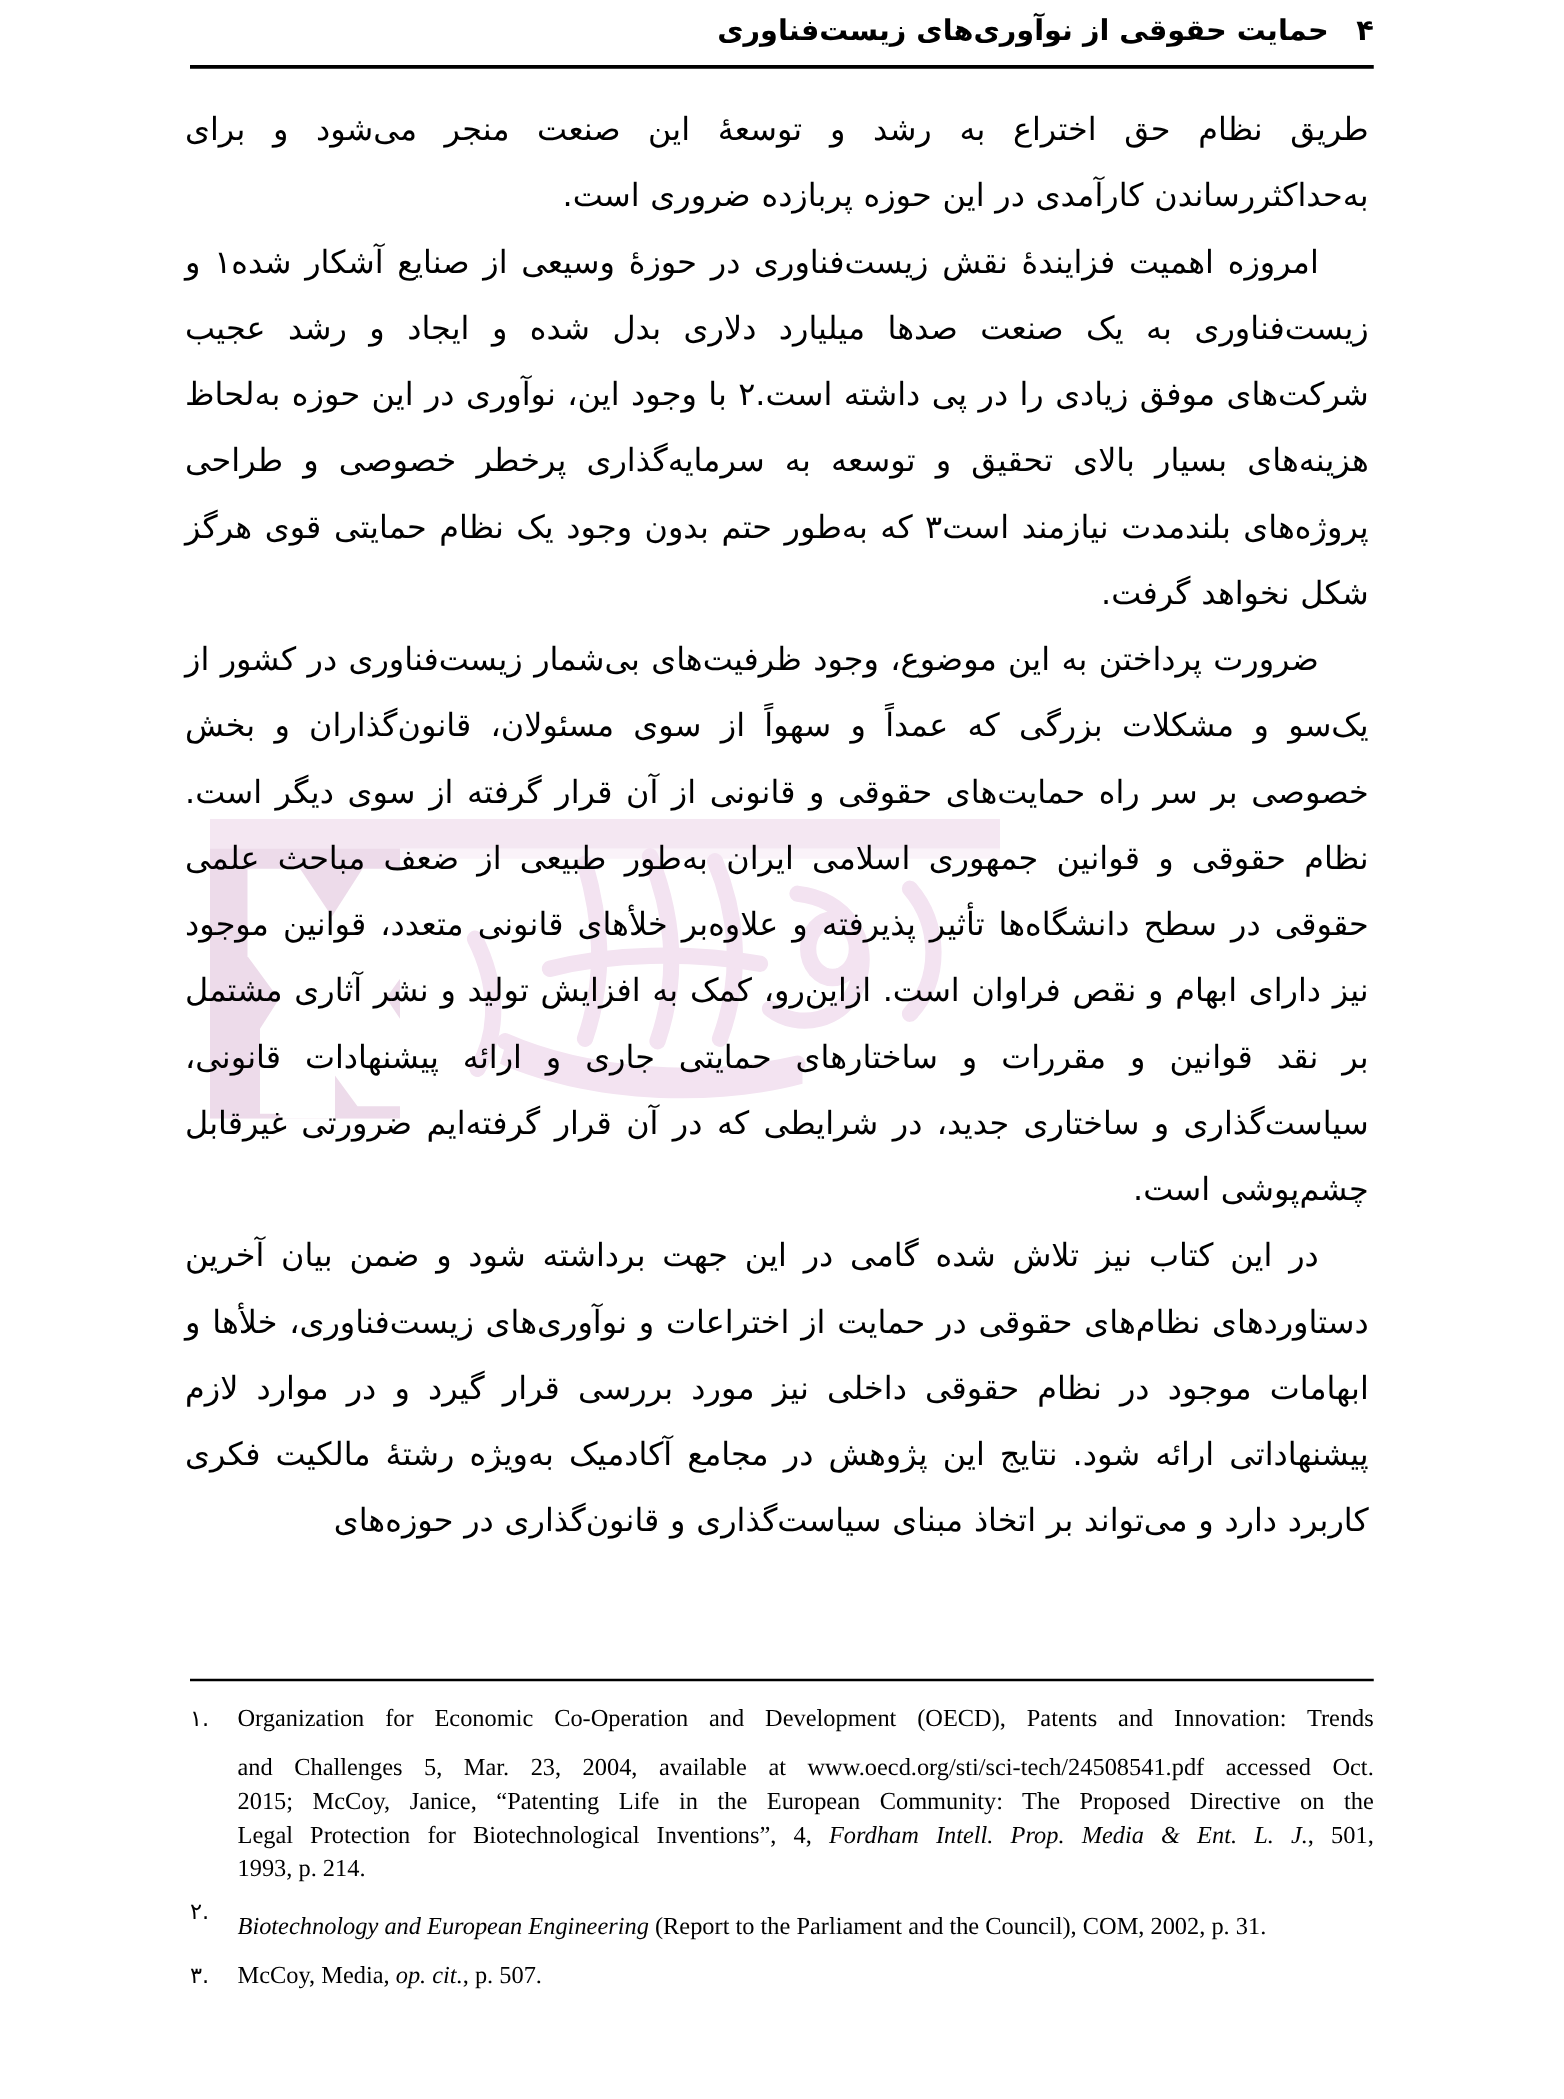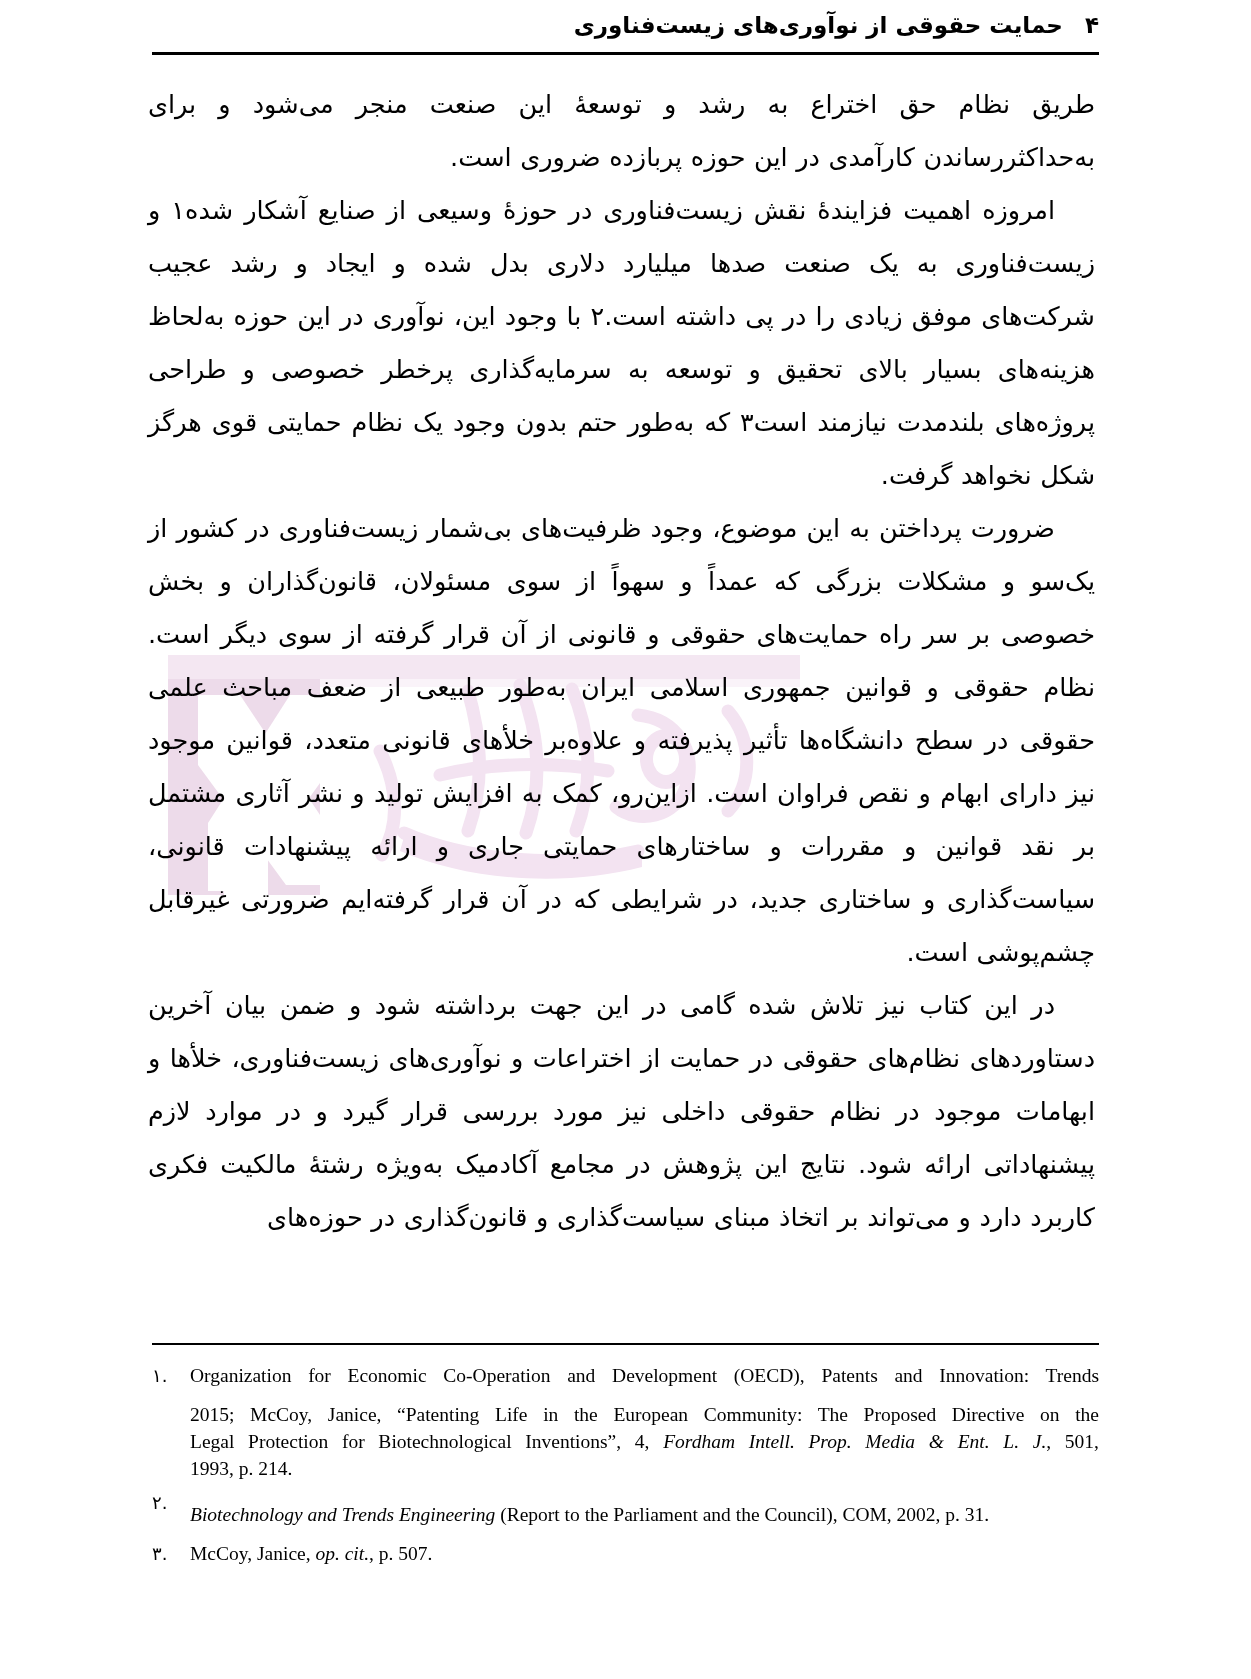--- a/index.html
+++ b/index.html
@@ -195,35 +195,36 @@
 
   <div class="fn-rule"></div>
 
   <div class="footnotes">
 
     <div class="fn-item">
       <div class="fn-num">۱.</div>
       <div class="fn-body">
         <span class="fn-line j">Organization for Economic Co-Operation and Development (OECD), Patents and Innovation: Trends</span>
         <span class="fn-sp" style="display:block;height:12px"></span>
+        <span class="fn-line j">and Challenges 5, Mar. 23, 2004, available at www.oecd.org/sti/sci-tech/24508541.pdf accessed Oct.</span>
         <span class="fn-line j">2015; McCoy, Janice, “Patenting Life in the European Community: The Proposed Directive on the</span>
         <span class="fn-line j"><span>Legal Protection for Biotechnological Inventions”, 4, </span><i>Fordham Intell. Prop. Media &amp; Ent. L. J.</i><span>, 501,</span></span>
         <span class="fn-line l">1993, p. 214.</span>
       </div>
     </div>
 
     <div class="fn-item" style="margin-top:6px">
       <div class="fn-num">۲.</div>
       <div class="fn-body">
         <span class="fn-sp" style="display:block;height:12px"></span>
-        <span class="fn-line l"><i>Biotechnology and Trends Engineering</i><span> (Report to the Parliament and the Council), COM, 2002, p. 31.</span></span>
+        <span class="fn-line l"><i>Biotechnology and European Engineering</i><span> (Report to the Parliament and the Council), COM, 2002, p. 31.</span></span>
       </div>
     </div>
 
     <div class="fn-item" style="margin-top:12px">
       <div class="fn-num">۳.</div>
       <div class="fn-body">
-        <span class="fn-line l"><span>McCoy, Janice, </span><i>op. cit.</i><span>, p. 507.</span></span>
+        <span class="fn-line l"><span>McCoy, Media, </span><i>op. cit.</i><span>, p. 507.</span></span>
       </div>
     </div>
 
   </div>
 </div>
 
 </body></html>

